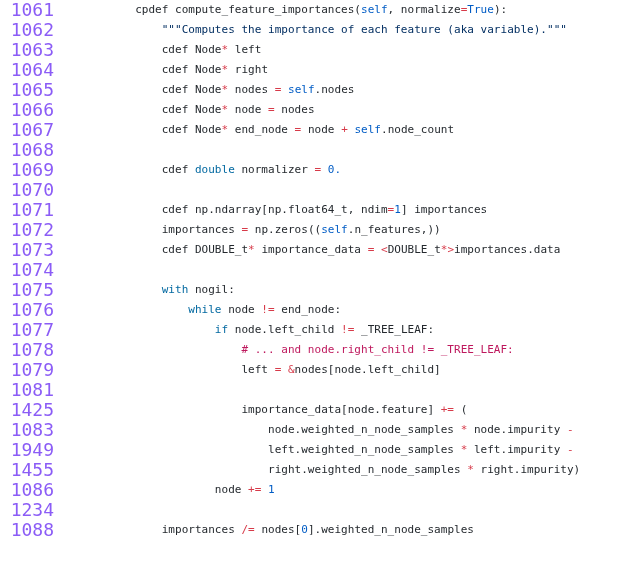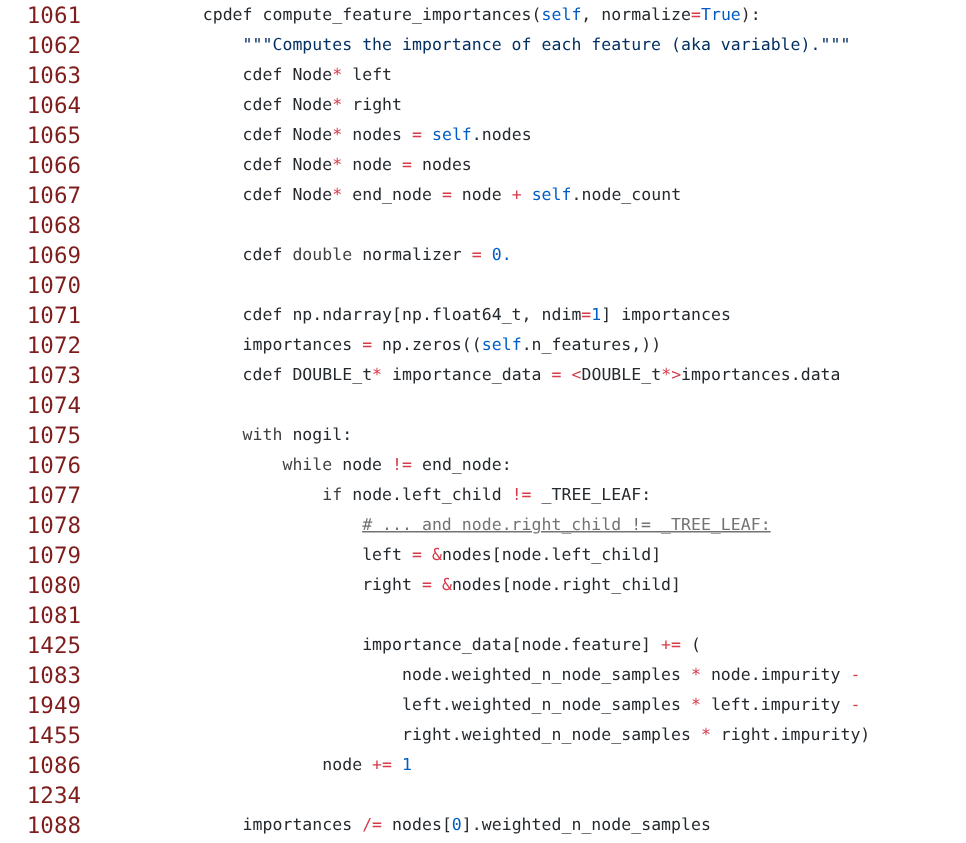--- a/index.html
+++ b/index.html
@@ -23,41 +23,41 @@
     display: flex;
     align-items: flex-start;
     height: 20px;
     line-height: 20px;
     white-space: pre;
   }
   .line-number {
     width: 54px;
     min-width: 54px;
     text-align: right;
-    color: #7f1d1d;
-    font-size: 15px;
+    color: #8b5cf6;
+    font-size: 18px;
     font-family: "DejaVu Sans Mono", monospace;
     letter-spacing: 0px;
     user-select: none;
     padding-right: 0px;
   }
   .line-content {
     padding-left: 28px;
     font-size: 11px;
     font-family: "DejaVu Sans Mono", monospace;
     color: #24292e;
     white-space: pre;
     letter-spacing: 0.02px;
   }
-  .tok-kw    { color: #404040; }
+  .tok-kw    { color: #0369a1; }
   .tok-op    { color: #d73a49; }
   .tok-num   { color: #005cc5; }
   .tok-blue  { color: #005cc5; }
   .tok-str   { color: #032f62; }
-  .tok-cmt   { color: #737373; text-decoration: underline; }
+  .tok-cmt   { color: #be185d; }
   .tok-plain { color: #24292e; }
 </style>
 </head>
 <body>
 
 <div id="code-viewer">
   <div id="code-lines">
       <div class="code-line"><span class="line-number">1061</span><span class="line-content"><span class="tok-plain">        </span><span class="tok-plain">cpdef</span><span class="tok-plain"> compute_feature_importances(</span><span class="tok-blue">self</span><span class="tok-plain">, normalize</span><span class="tok-op">=</span><span class="tok-blue">True</span><span class="tok-plain">):</span></span></div>
       <div class="code-line"><span class="line-number">1062</span><span class="line-content"><span class="tok-plain">            </span><span class="tok-str">"""Computes the importance of each feature (aka variable)."""</span></span></div>
       <div class="code-line"><span class="line-number">1063</span><span class="line-content"><span class="tok-plain">            </span><span class="tok-plain">cdef Node</span><span class="tok-op">*</span><span class="tok-plain"> left</span></span></div>
@@ -70,21 +70,20 @@
       <div class="code-line"><span class="line-number">1070</span><span class="line-content"></span></div>
       <div class="code-line"><span class="line-number">1071</span><span class="line-content"><span class="tok-plain">            </span><span class="tok-plain">cdef np.ndarray[np.float64_t, ndim</span><span class="tok-op">=</span><span class="tok-num">1</span><span class="tok-plain">] importances</span></span></div>
       <div class="code-line"><span class="line-number">1072</span><span class="line-content"><span class="tok-plain">            </span><span class="tok-plain">importances </span><span class="tok-op">=</span><span class="tok-plain"> np.zeros((</span><span class="tok-blue">self</span><span class="tok-plain">.n_features,))</span></span></div>
       <div class="code-line"><span class="line-number">1073</span><span class="line-content"><span class="tok-plain">            </span><span class="tok-plain">cdef DOUBLE_t</span><span class="tok-op">*</span><span class="tok-plain"> importance_data </span><span class="tok-op">=</span><span class="tok-plain"> </span><span class="tok-op">&lt;</span><span class="tok-plain">DOUBLE_t</span><span class="tok-op">*&gt;</span><span class="tok-plain">importances.data</span></span></div>
       <div class="code-line"><span class="line-number">1074</span><span class="line-content"></span></div>
       <div class="code-line"><span class="line-number">1075</span><span class="line-content"><span class="tok-plain">            </span><span class="tok-kw">with</span><span class="tok-plain"> nogil:</span></span></div>
       <div class="code-line"><span class="line-number">1076</span><span class="line-content"><span class="tok-plain">                </span><span class="tok-kw">while</span><span class="tok-plain"> node </span><span class="tok-op">!=</span><span class="tok-plain"> end_node:</span></span></div>
       <div class="code-line"><span class="line-number">1077</span><span class="line-content"><span class="tok-plain">                    </span><span class="tok-kw">if</span><span class="tok-plain"> node.left_child </span><span class="tok-op">!=</span><span class="tok-plain"> _TREE_LEAF:</span></span></div>
       <div class="code-line"><span class="line-number">1078</span><span class="line-content"><span class="tok-plain">                        </span><span class="tok-cmt"># ... and node.right_child != _TREE_LEAF:</span></span></div>
       <div class="code-line"><span class="line-number">1079</span><span class="line-content"><span class="tok-plain">                        </span><span class="tok-plain">left </span><span class="tok-op">=</span><span class="tok-plain"> </span><span class="tok-op">&amp;</span><span class="tok-plain">nodes[node.left_child]</span></span></div>
-      <div class="code-line"><span class="line-number">1080</span><span class="line-content"><span class="tok-plain">                        </span><span class="tok-plain">right </span><span class="tok-op">=</span><span class="tok-plain"> </span><span class="tok-op">&amp;</span><span class="tok-plain">nodes[node.right_child]</span></span></div>
       <div class="code-line"><span class="line-number">1081</span><span class="line-content"></span></div>
       <div class="code-line"><span class="line-number">1425</span><span class="line-content"><span class="tok-plain">                        </span><span class="tok-plain">importance_data[node.feature] </span><span class="tok-op">+=</span><span class="tok-plain"> (</span></span></div>
       <div class="code-line"><span class="line-number">1083</span><span class="line-content"><span class="tok-plain">                            </span><span class="tok-plain">node.weighted_n_node_samples </span><span class="tok-op">*</span><span class="tok-plain"> node.impurity </span><span class="tok-op">-</span></span></div>
       <div class="code-line"><span class="line-number">1949</span><span class="line-content"><span class="tok-plain">                            </span><span class="tok-plain">left.weighted_n_node_samples </span><span class="tok-op">*</span><span class="tok-plain"> left.impurity </span><span class="tok-op">-</span></span></div>
       <div class="code-line"><span class="line-number">1455</span><span class="line-content"><span class="tok-plain">                            </span><span class="tok-plain">right.weighted_n_node_samples </span><span class="tok-op">*</span><span class="tok-plain"> right.impurity)</span></span></div>
       <div class="code-line"><span class="line-number">1086</span><span class="line-content"><span class="tok-plain">                    </span><span class="tok-plain">node </span><span class="tok-op">+=</span><span class="tok-plain"> </span><span class="tok-num">1</span></span></div>
       <div class="code-line"><span class="line-number">1234</span><span class="line-content"></span></div>
       <div class="code-line"><span class="line-number">1088</span><span class="line-content"><span class="tok-plain">            </span><span class="tok-plain">importances </span><span class="tok-op">/=</span><span class="tok-plain"> nodes[</span><span class="tok-num">0</span><span class="tok-plain">].weighted_n_node_samples</span></span></div>
     </div>
 </div>

